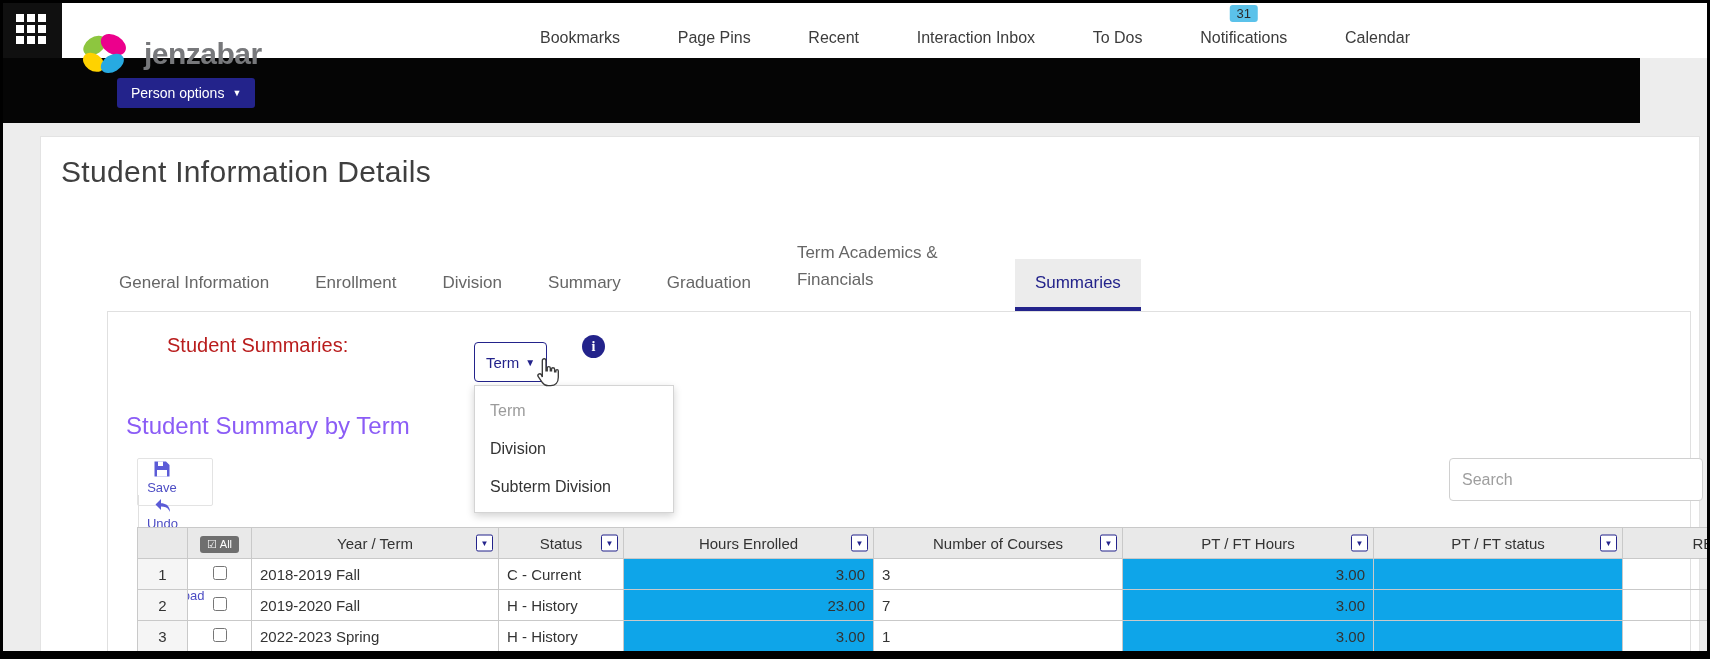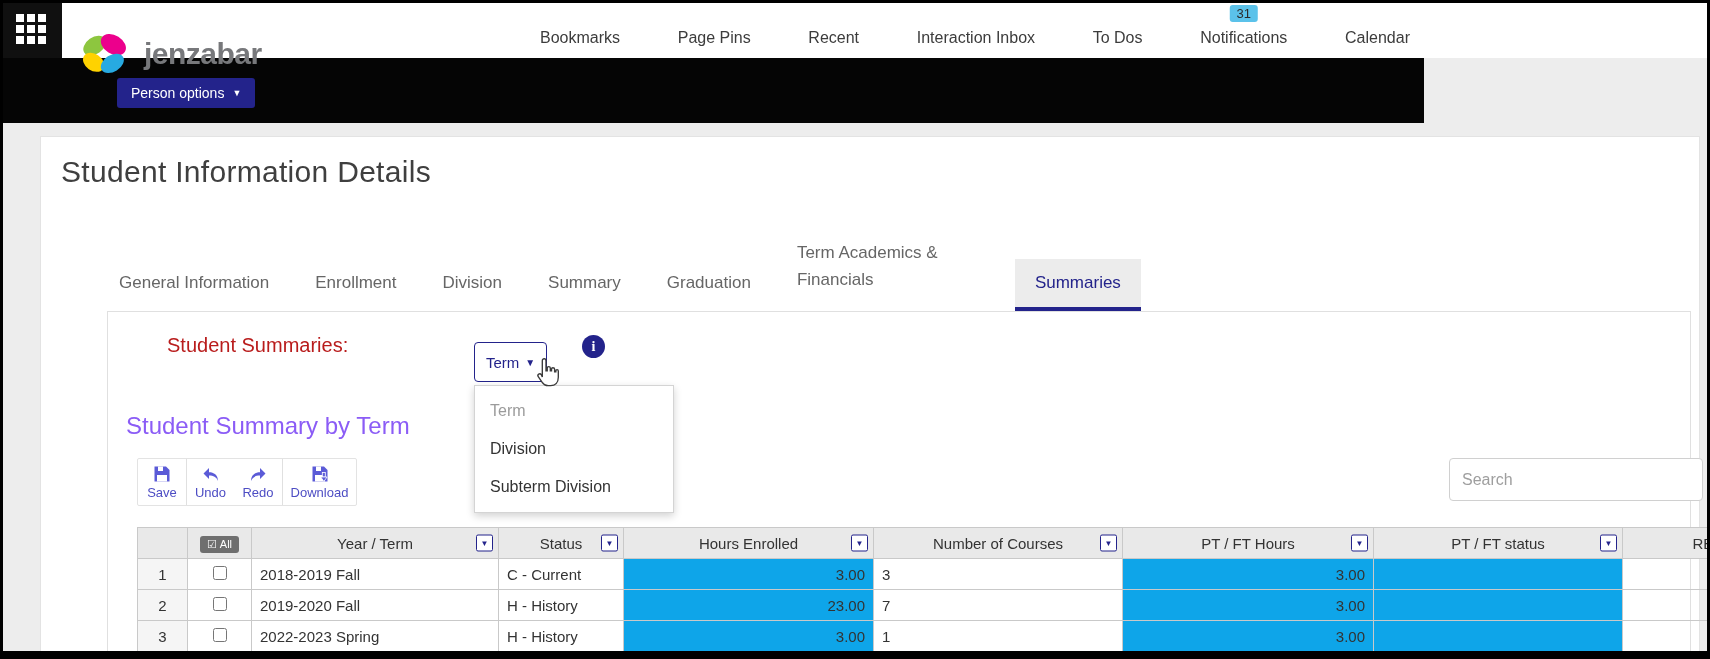--- a/index.html
+++ b/index.html
@@ -12,21 +12,21 @@
   .apps-btn { position:absolute; left:0; top:0; width:62px; height:58px; background:#101010; display:flex; align-items:center; justify-content:center; cursor:pointer; }
   .grid-icon { display:grid; grid-template-columns:repeat(3,8px); grid-template-rows:repeat(3,8px); gap:3px; }
   .grid-icon span { background:#fff; }
   .brand { position:absolute; left:80px; top:6px; height:48px; display:flex; align-items:center; gap:16px;margin-top:24px; }
   .brand-text { font-size:30px; font-weight:bold; color:#77787b; letter-spacing:-0.5px; }
   .top-nav { position:absolute; left:540px; right:300px; top:0; height:58px; display:flex; justify-content:space-between; align-items:flex-end; padding-bottom:11px; }
   .top-nav .nav-item { position:relative; font-size:16px; color:#3c3c3c; cursor:pointer; white-space:nowrap; }
   .notif-badge { position:absolute; top:-24px; left:50%; transform:translateX(-50%); background:#5bc2ea; color:#2b2b2b; font-size:13px; padding:1px 7px; border-radius:3px; }
 
   
-  .black-band { position:absolute; left:0; top:58px; width:1424px; height:65px; background:#050505; z-index:4; }
+  .black-band { position:absolute; left:0; top:58px; width:1640px; height:65px; background:#050505; z-index:4; }
   .person-options { position:absolute; left:117px; top:20px; height:30px; background:#23238b; color:#fff; border:none; border-radius:3px; font-size:14px; font-family:"Liberation Sans",sans-serif; padding:0 14px; display:flex; align-items:center; gap:8px; cursor:pointer; }
   .person-options .caret { font-size:9px; }
 
   
   .card { position:absolute; left:40px; top:136px; width:1660px; height:523px; background:#fff; border:1px solid #e3e3e3; border-bottom:none; }
   .page-title { position:absolute; left:20px; top:18px; font-size:30px; font-weight:300; color:#3f3f3f; letter-spacing:.3px; }
 
   
   .tabs { position:absolute; left:78px; top:96px; height:78px; display:flex; align-items:flex-end; gap:46px; }
   .tab { font-size:17px; color:#666; padding:14px 0 18px; cursor:pointer; white-space:nowrap; }
@@ -40,21 +40,21 @@
   .view-btn .caret { font-size:10px; }
   .info-icon { position:absolute; left:474px; top:23px; width:23px; height:23px; border-radius:50%; background:#23238b; color:#fff; font-size:14px; font-weight:bold; font-family:"Liberation Serif",serif; display:flex; align-items:center; justify-content:center; cursor:pointer; }
   .section-title { position:absolute; left:18px; top:100px; font-size:24px; font-weight:300; color:#8b5cf6; }
 
   
   .dropdown { position:absolute; left:366px; top:73px; width:200px; background:#fff; border:1px solid #d4d4d4; box-shadow:0 3px 8px rgba(0,0,0,.18); z-index:50; padding:6px 0; }
   .dropdown .dd-item { font-size:16px; color:#333; padding:10px 15px; cursor:pointer; }
   .dropdown .dd-item.muted { color:#9b9b9b; }
 
   
-  .grid-toolbar { position:absolute; left:29px; top:146px; height:48px; border:1px solid #e3e3e3; border-radius:2px; background:#fff; display:flex; align-items:stretch; }
+  .grid-toolbar { position:absolute; left:29px; top:146px; height:48px; border:1px solid #e3e3e3; border-radius:2px; background:#fff; display:flex; align-items:stretch;flex-direction:column; }
   .tool-btn { width:48px; display:flex; flex-direction:column; align-items:center; justify-content:center; gap:1px; cursor:pointer; background:none; border:none; font-family:"Liberation Sans",sans-serif; }
   .tool-btn.wide { width:74px; }
   .tool-btn .tool-label { font-size:13px; color:#4d4dc4; }
   .sep { border-left:1px solid #e0e0e0; }
 
   
   .search-input { position:absolute; left:1341px; top:146px; width:254px; height:43px; border:1px solid #d0d0d0; border-radius:4px; font-size:16px; padding:0 12px; color:#444; font-family:"Liberation Sans",sans-serif; }
   .search-input::placeholder { color:#9e9e9e; }
 
   

